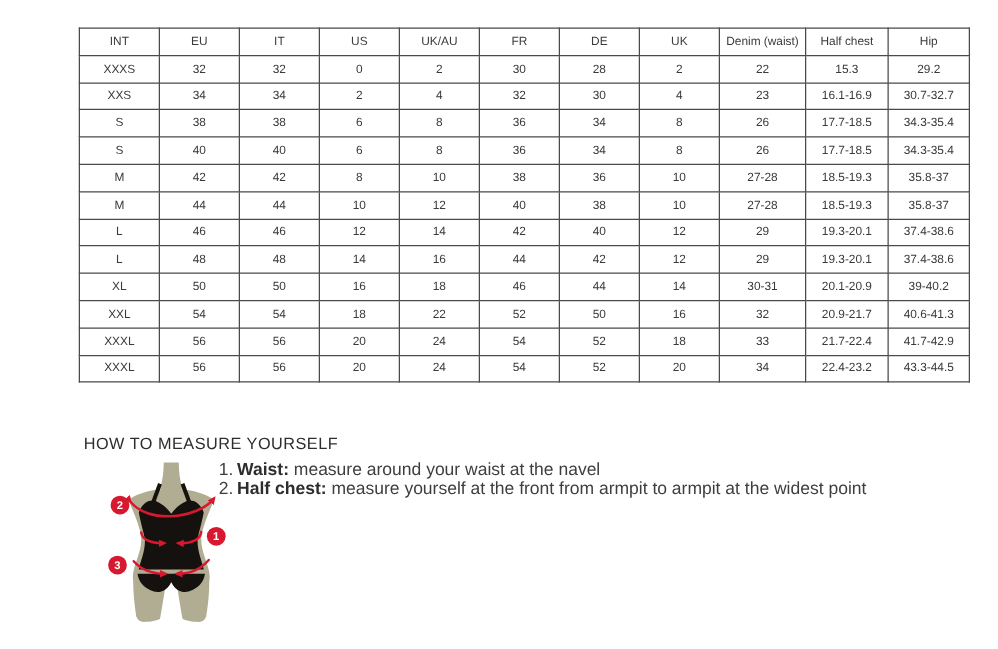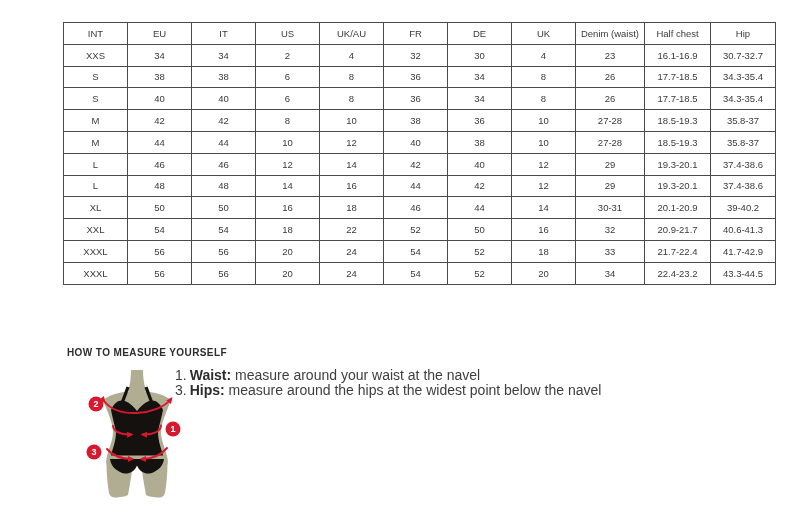--- a/index.html
+++ b/index.html
@@ -33,22 +33,22 @@
   .size-table th { width: 59px; }
   .size-table th:nth-child(9)  { width: 64px; }
   .size-table th:nth-child(10) { width: 61px; text-align: center; }
   .size-table th:nth-child(11) { width: 60px; text-align: center; }
 
   
   .section-title {
     position: absolute;
     left: 67px; top: 347px;
     margin: 0;
-    font-size: 10px;
-    font-weight: 700;
+    font-size: 13px;
+    font-weight: 400;
     letter-spacing: 0.4px;
     color: #2d2d2d;
   }
   .instructions {
     position: absolute;
     left: 175px; top: 371px;
     list-style: none;
     margin: 0; padding: 0;
   }
   .instruction-line {
@@ -82,20 +82,33 @@
         <th>FR</th>
         <th>DE</th>
         <th>UK</th>
         <th>Denim (waist)</th>
         <th>Half chest</th>
         <th>Hip</th>
       </tr>
   </thead>
   <tbody>
       <tr>
+        <td>XXXS</td>
+        <td>32</td>
+        <td>32</td>
+        <td>0</td>
+        <td>2</td>
+        <td>30</td>
+        <td>28</td>
+        <td>2</td>
+        <td>22</td>
+        <td>15.3</td>
+        <td>29.2</td>
+      </tr>
+      <tr>
         <td>XXS</td>
         <td>34</td>
         <td>34</td>
         <td>2</td>
         <td>4</td>
         <td>32</td>
         <td>30</td>
         <td>4</td>
         <td>23</td>
         <td>16.1-16.9</td>
@@ -234,21 +247,21 @@
     </tbody>
 </table>
 
 <h2 class="section-title">HOW TO MEASURE YOURSELF</h2>
 
 <ol class="instructions">
   <li class="instruction-line">
     <span class="num">1.</span><span class="term">Waist:</span><span class="rest"> measure around your waist at the navel</span>
   </li>
   <li class="instruction-line">
-    <span class="num">3.</span><span class="term">Hips:</span><span class="rest"> measure around the hips at the widest point below the navel</span>
+    <span class="num">2.</span><span class="term">Half chest:</span><span class="rest"> measure yourself at the front from armpit to armpit at the widest point</span>
   </li>
 </ol>
 
 <div class="figure-wrap">
   <svg viewBox="0 0 110 135" xmlns="http://www.w3.org/2000/svg">
     <defs>
       <marker id="arr" markerWidth="7" markerHeight="7" refX="4" refY="3" orient="auto" markerUnits="userSpaceOnUse">
         <path d="M0,0 L6.5,3 L0,6 Z" fill="#d7182f"></path>
       </marker>
     </defs>

